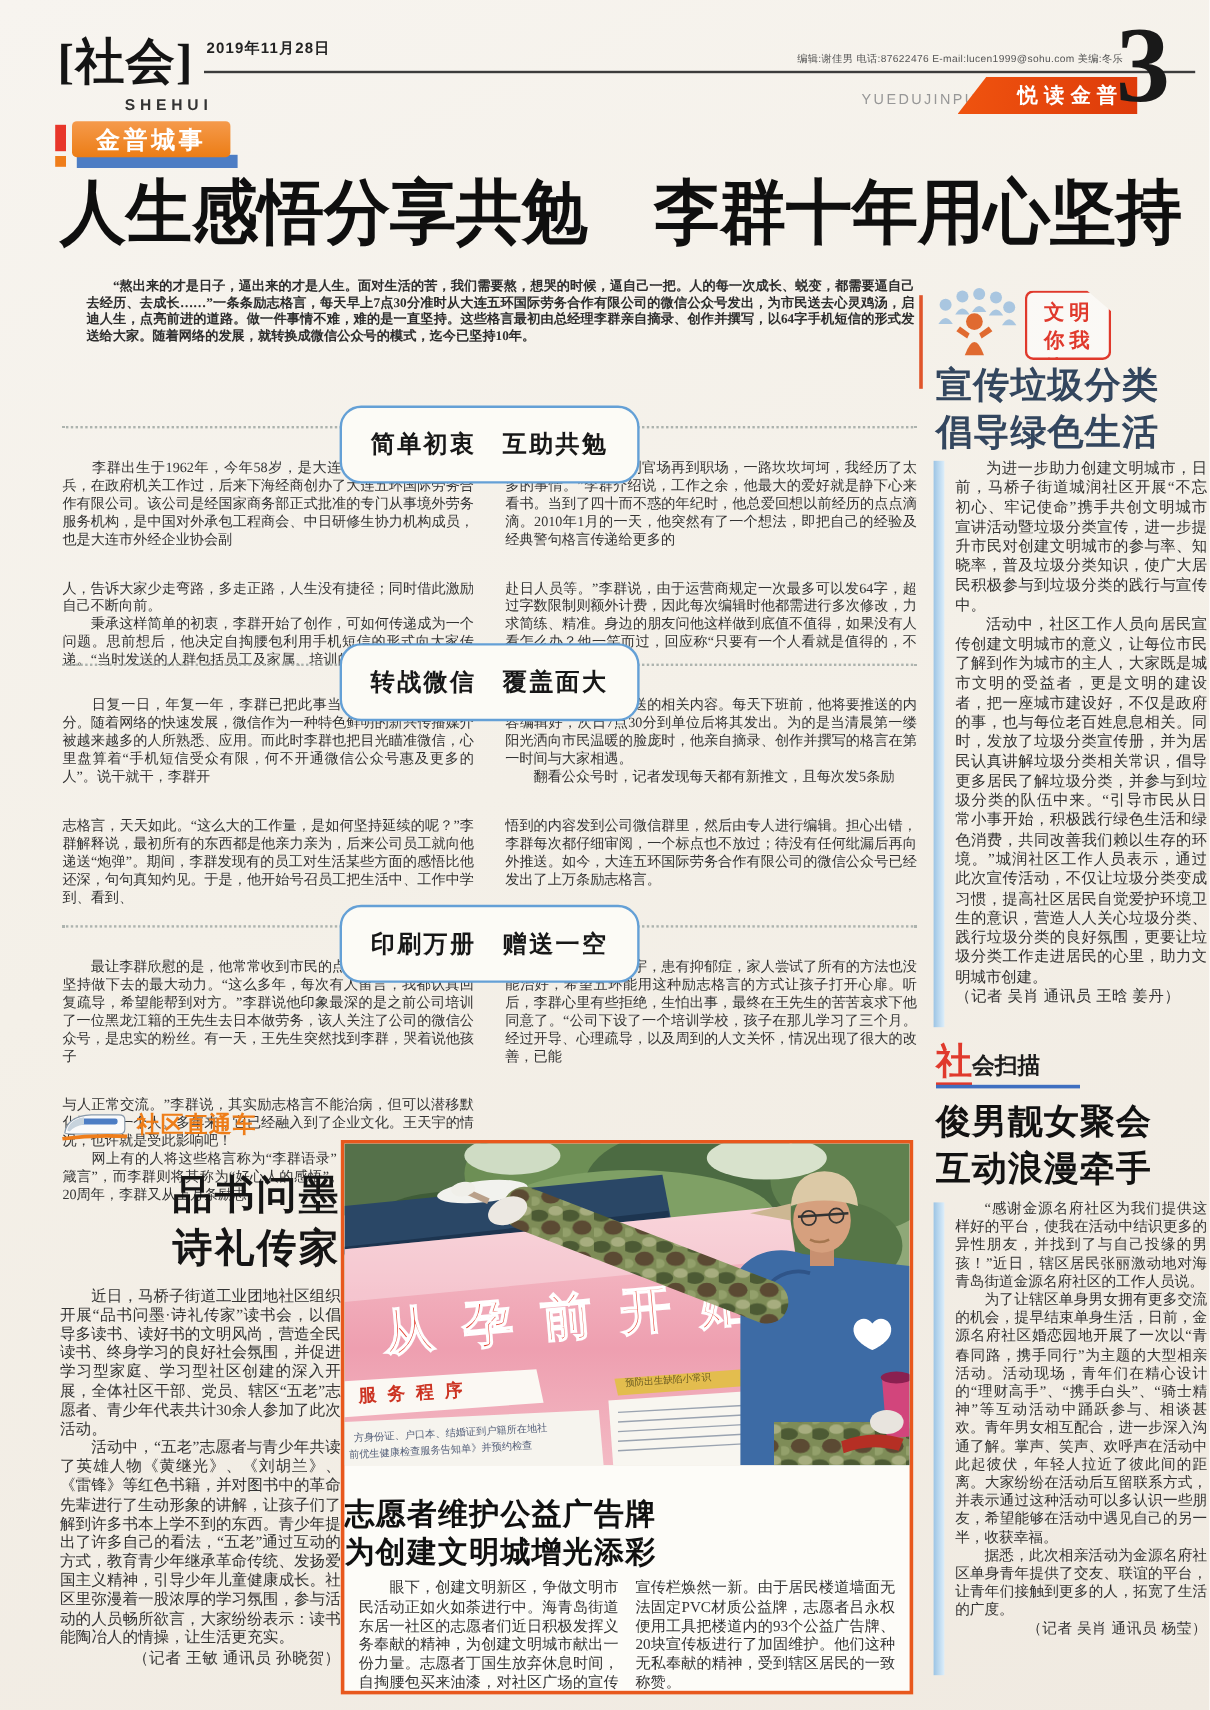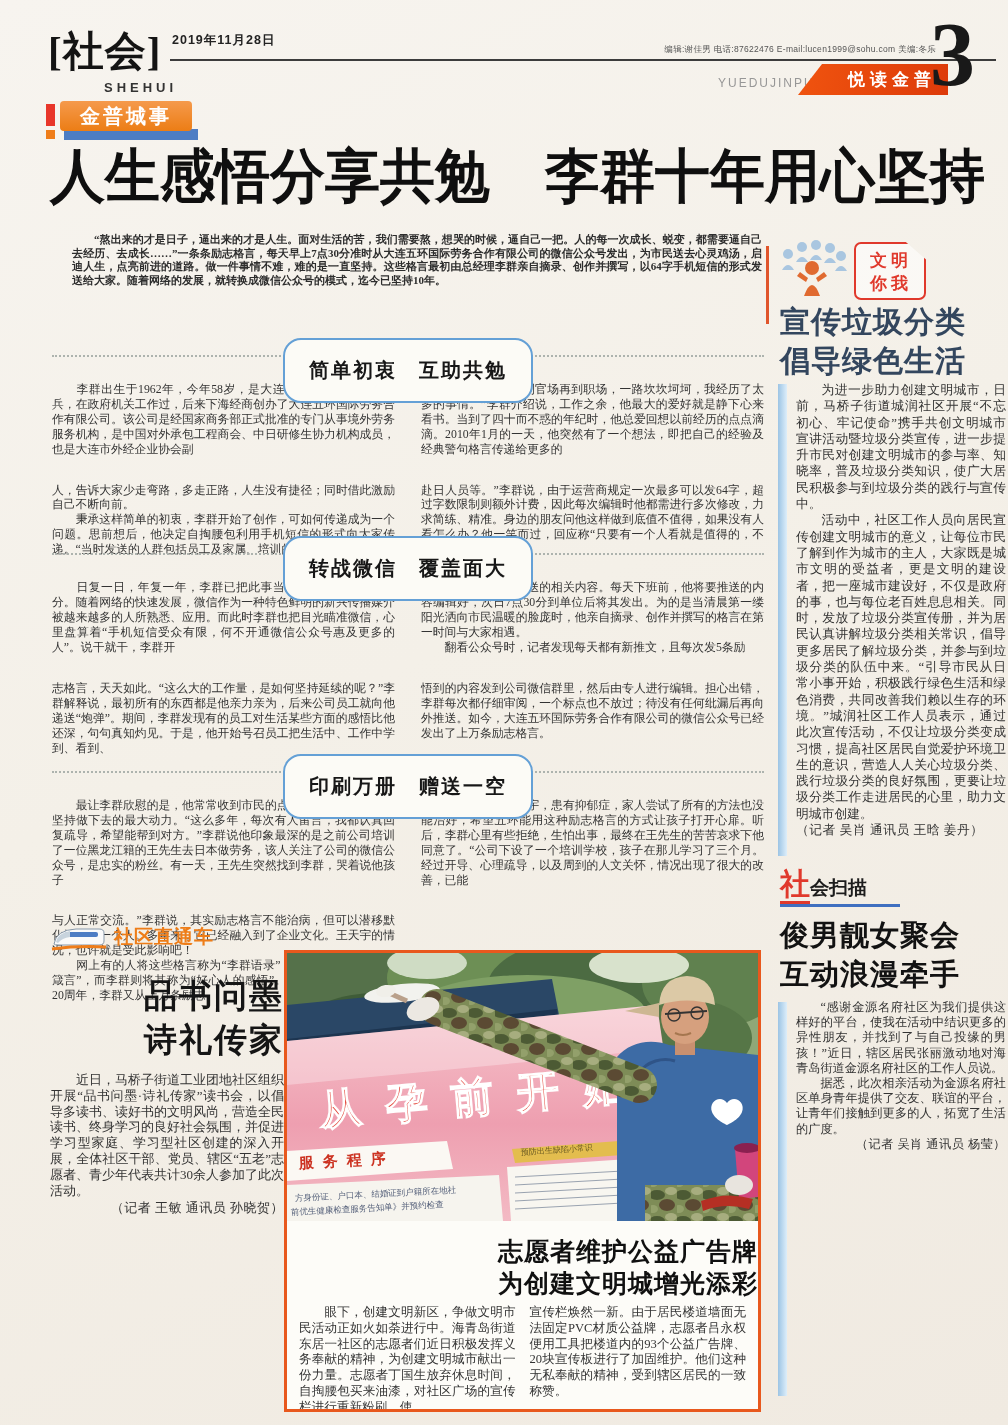--- a/index.html
+++ b/index.html
@@ -73,21 +73,21 @@
   .comm-badge{display:flex;align-items:center;gap:6px}
   .comm-badge .lbl{font-size:19px;font-weight:900;color:#ee7d18;letter-spacing:1px}
   .comm-h{margin-top:22px;text-align:right;font-size:33px;line-height:44px;font-weight:900;color:#151515;letter-spacing:2px}
   .comm-body{margin-top:10px;font-size:13px;line-height:15.8px;text-align:justify;color:#333;
     font-family:"Liberation Serif","DejaVu Serif",serif}
   .comm-body p{margin:0;text-indent:2em}
   .comm-body p.byline{text-indent:0;text-align:right;letter-spacing:.5px;margin-top:2px}
 
   
   .pframe{left:284px;top:950px;width:477px;height:462px;border:3px solid #e8581d;background:#fdfcf8;box-sizing:border-box;overflow:hidden}
-  .p-title{text-align:right;font-size:25px;line-height:32px;font-weight:900;color:#101010;margin-top:10px;letter-spacing:1px}
+  .p-title{text-align:left;font-size:25px;line-height:32px;font-weight:900;color:#101010;margin-top:20px;letter-spacing:1px}
   .p-cols{display:grid;grid-template-columns:1fr 1fr;gap:14px;padding:6px 12px 0;font-size:12.6px;line-height:15.8px;
     text-align:justify;color:#333;font-family:"Liberation Serif","DejaVu Serif",serif;white-space:pre-line}
   .p-byline{text-align:right;padding:2px 16px 0;font-size:12.6px;color:#333;
     font-family:"Liberation Serif","DejaVu Serif",serif}
 </style>
 </head>
 <body>
 
 <div class="page">
 
@@ -181,39 +181,39 @@
     </div>
 
     <div class="ab scan">
       <span class="big">社</span><span class="rest">会扫描</span>
     </div>
     <div class="ab scan-line"></div>
     <div class="ab sb-h2" style="white-space:pre-line">俊男靓女聚会
 互动浪漫牵手</div>
     <div class="ab vbar" style="left:0;top:764px;height:394px"></div>
     <div class="ab sb-body sb-body2">
-      <span><p>“感谢金源名府社区为我们提供这样好的平台，使我在活动中结识更多的异性朋友，并找到了与自己投缘的男孩！”近日，辖区居民张丽激动地对海青岛街道金源名府社区的工作人员说。</p><p>据悉，此次相亲活动为金源名府社区单身青年提供了交友、联谊的平台，让青年们接触到更多的人，拓宽了生活的广度。</p></span>
+      <span><p>“感谢金源名府社区为我们提供这样好的平台，使我在活动中结识更多的异性朋友，并找到了与自己投缘的男孩！”近日，辖区居民张丽激动地对海青岛街道金源名府社区的工作人员说。</p><p>为了让辖区单身男女拥有更多交流的机会，提早结束单身生活，日前，金源名府社区婚恋园地开展了一次以“青春同路，携手同行”为主题的大型相亲活动。活动现场，青年们在精心设计的“理财高手”、“携手白头”、“骑士精神”等互动活动中踊跃参与、相谈甚欢。青年男女相互配合，进一步深入沟通了解。掌声、笑声、欢呼声在活动中此起彼伏，年轻人拉近了彼此间的距离。大家纷纷在活动后互留联系方式，并表示通过这种活动可以多认识一些朋友，希望能够在活动中遇见自己的另一半，收获幸福。</p><p>据悉，此次相亲活动为金源名府社区单身青年提供了交友、联谊的平台，让青年们接触到更多的人，拓宽了生活的广度。</p></span>
       <p class="byline">（记者 吴肖 通讯员 杨莹）</p>
     </div>
   </div>
 
   <div class="ab comm">
     <div class="comm-badge">
       <svg width="58" height="30" viewBox="0 0 58 30">
         <path d="M4,22 Q6,8 26,7 L49,7 Q54,7 54,11 L54,19 Q54,23 49,23 L10,23 Q4,23 4,22 Z" fill="#fafafa" stroke="#8899aa" stroke-width="1"></path>
         <rect x="15" y="10" width="33" height="5" rx="2" fill="#4d7dc4"></rect>
         <path d="M6,20 Q8,11 20,9 L20,15 Q12,16 8,21 Z" fill="#c7d3dd"></path>
         <path d="M2,27 Q28,23.5 56,25" stroke="#ef7d1a" stroke-width="3" fill="none"></path>
       </svg>
       <span class="lbl">社区直通车</span>
     </div>
     <div class="comm-h" style="white-space:pre-line">品书问墨
 诗礼传家</div>
     <div class="comm-body">
-      <span><p>近日，马桥子街道工业团地社区组织开展“品书问墨·诗礼传家”读书会，以倡导多读书、读好书的文明风尚，营造全民读书、终身学习的良好社会氛围，并促进学习型家庭、学习型社区创建的深入开展，全体社区干部、党员、辖区“五老”志愿者、青少年代表共计30余人参加了此次活动。</p></span>
+      <span><p>近日，马桥子街道工业团地社区组织开展“品书问墨·诗礼传家”读书会，以倡导多读书、读好书的文明风尚，营造全民读书、终身学习的良好社会氛围，并促进学习型家庭、学习型社区创建的深入开展，全体社区干部、党员、辖区“五老”志愿者、青少年代表共计30余人参加了此次活动。</p><p>活动中，“五老”志愿者与青少年共读了英雄人物《黄继光》、《刘胡兰》、《雷锋》等红色书籍，并对图书中的革命先辈进行了生动形象的讲解，让孩子们了解到许多书本上学不到的东西。青少年提出了许多自己的看法，“五老”通过互动的方式，教育青少年继承革命传统、发扬爱国主义精神，引导少年儿童健康成长。社区里弥漫着一股浓厚的学习氛围，参与活动的人员畅所欲言，大家纷纷表示：读书能陶冶人的情操，让生活更充实。</p></span>
       <p class="byline">（记者 王敏 通讯员 孙晓贺）</p>
     </div>
   </div>
 
   <div class="ab pframe">
     <svg width="471" height="268" viewBox="0 0 471 268">
       <defs>
         <linearGradient id="pinkgrad" x1="0" y1="0" x2="0" y2="1">
           <stop offset="0" stop-color="#f6c3cb"></stop>
             <stop offset=".55" stop-color="#ee9fb0"></stop>

